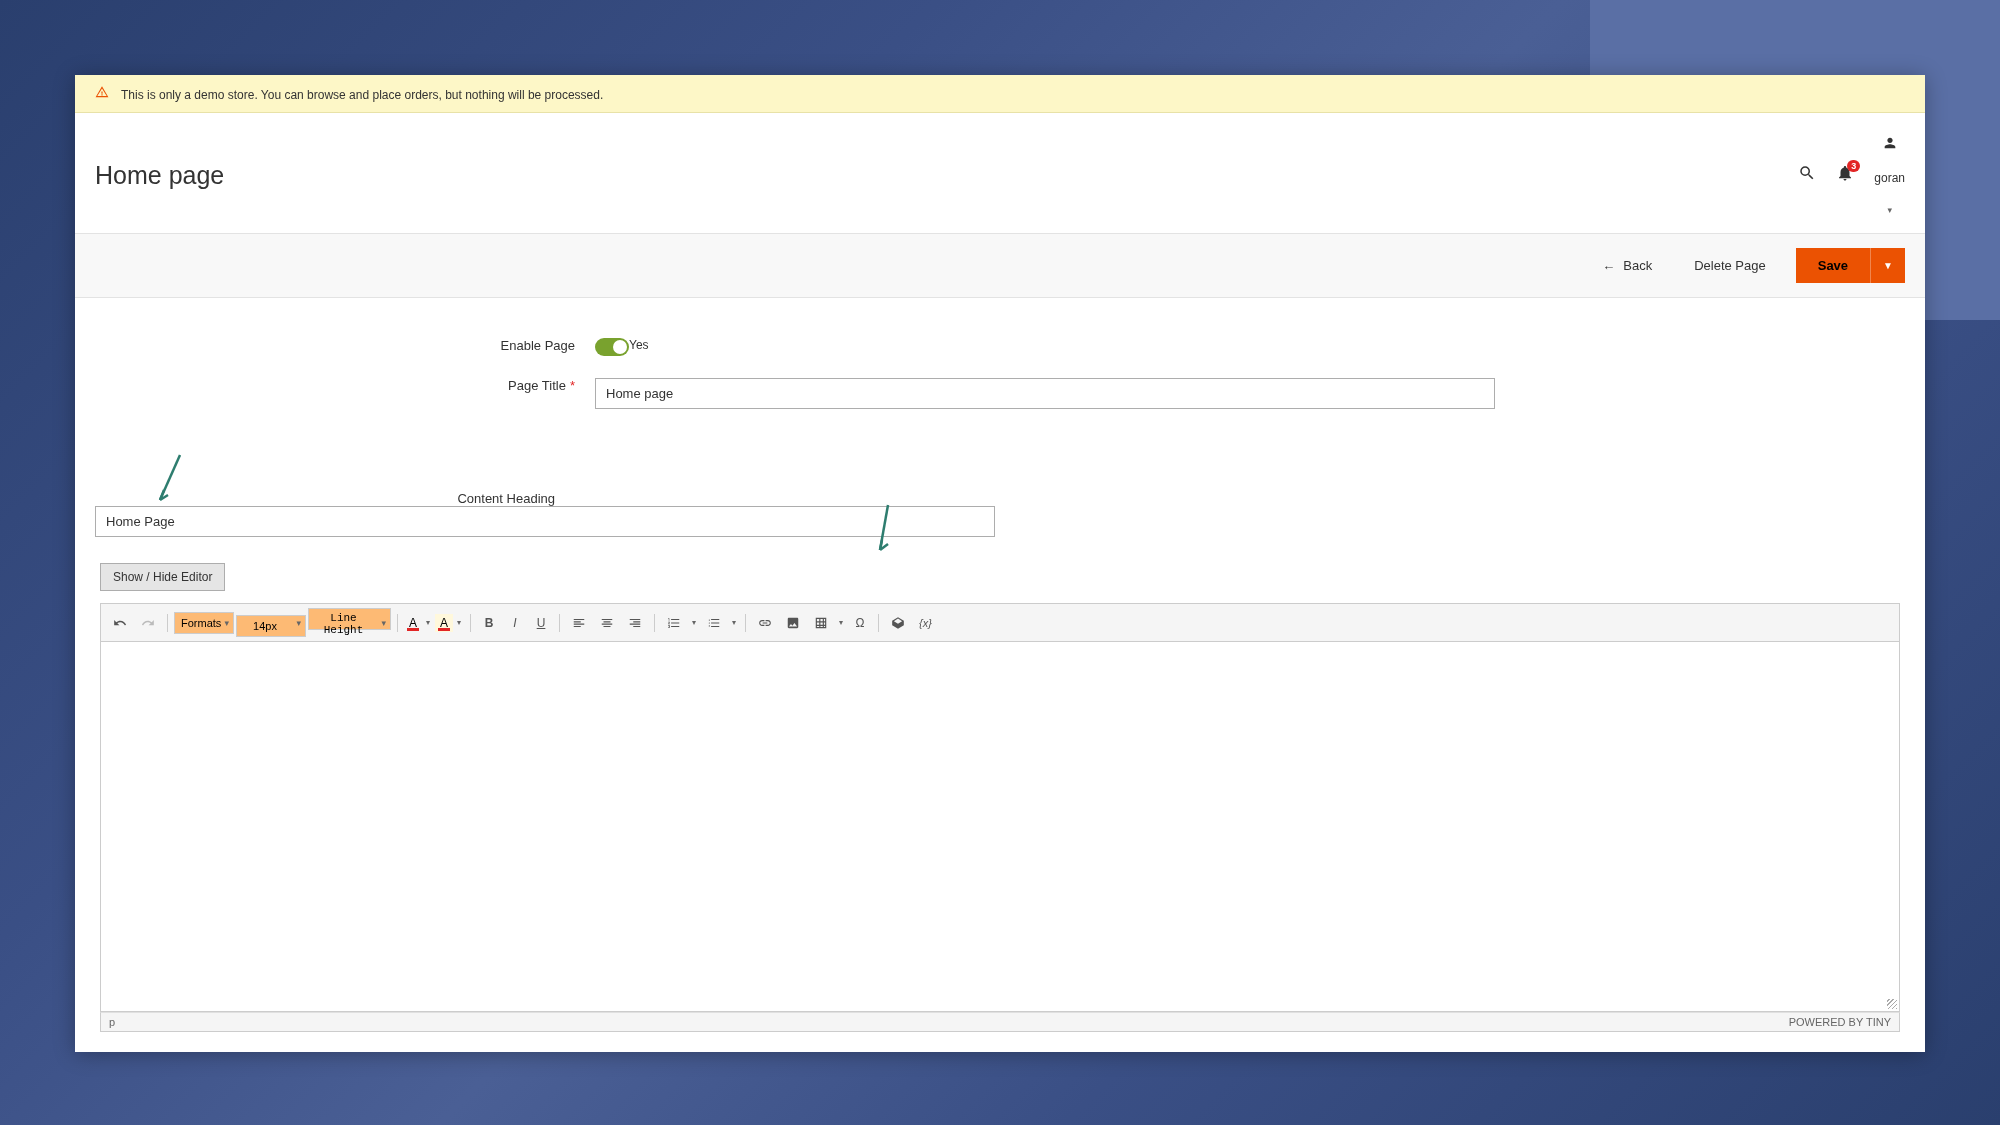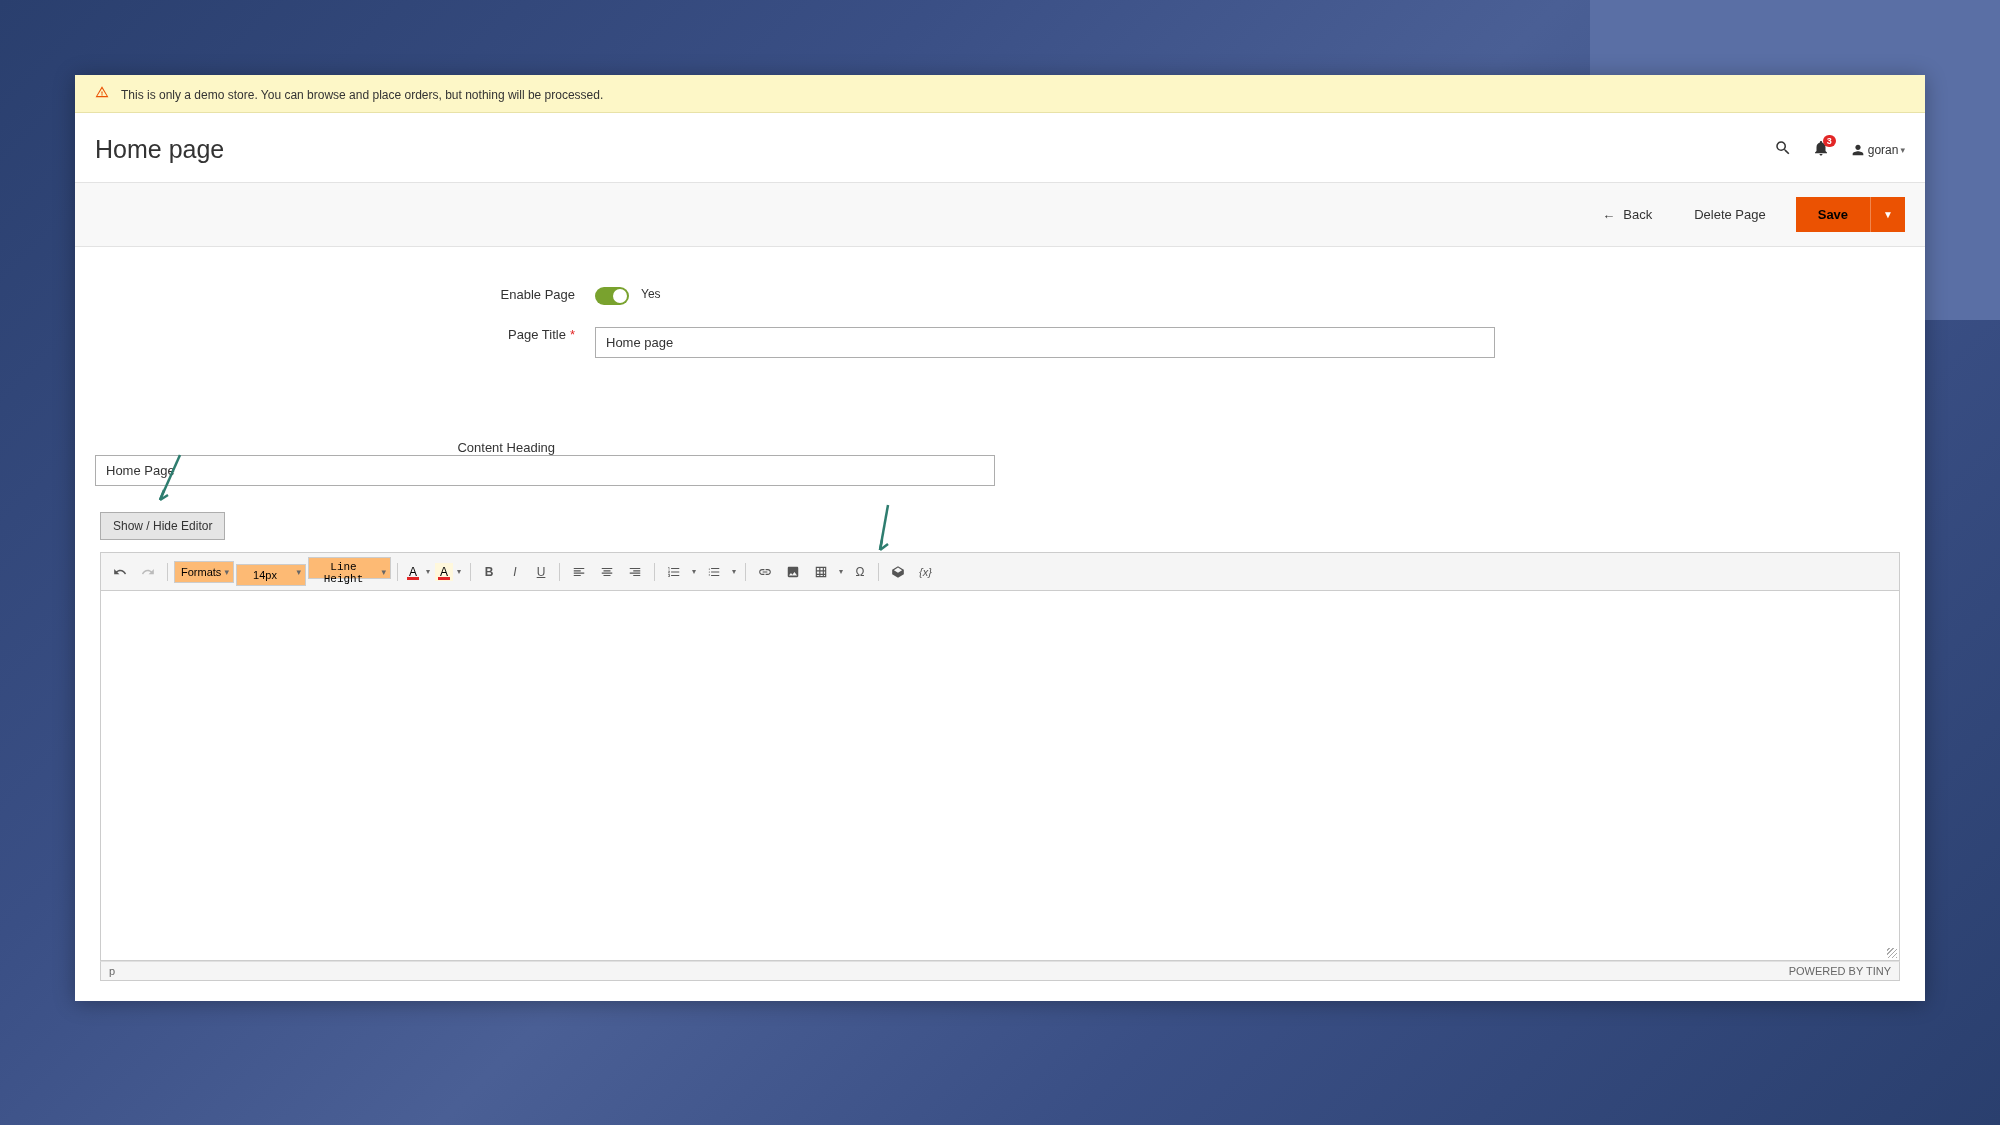--- a/index.html
+++ b/index.html
@@ -62,23 +62,24 @@
   background: #e22626;
   color: #fff;
   font-size: 9px;
   padding: 1px 4px;
   border-radius: 8px;
   font-weight: bold;
 }
 .user-menu {
   display: flex;
   align-items: center;
-  gap: 2px;
+  gap: 20px;
   font-size: 12px;
   color: #333;
+  flex-direction: column;
 }
 .actionbar {
   background: #f8f8f8;
   border-top: 1px solid #e3e3e3;
   border-bottom: 1px solid #e3e3e3;
   padding: 14px 20px;
   display: flex;
   justify-content: flex-end;
   gap: 18px;
   align-items: center;
@@ -151,21 +152,21 @@
   content: "";
   position: absolute;
   right: 2px; top: 2px;
   width: 14px; height: 14px;
   background: #fff;
   border-radius: 50%;
 }
 .toggle-label {
   font-size: 12px;
   color: #333;
-  margin-left: 12px;
+  margin-left: 0;
 }
 .text-input {
   width: 900px;
   padding: 7px 10px;
   border: 1px solid #adadad;
   font-size: 13px;
   color: #333;
 }
 .section-header {
   padding: 14px 20px 6px;

